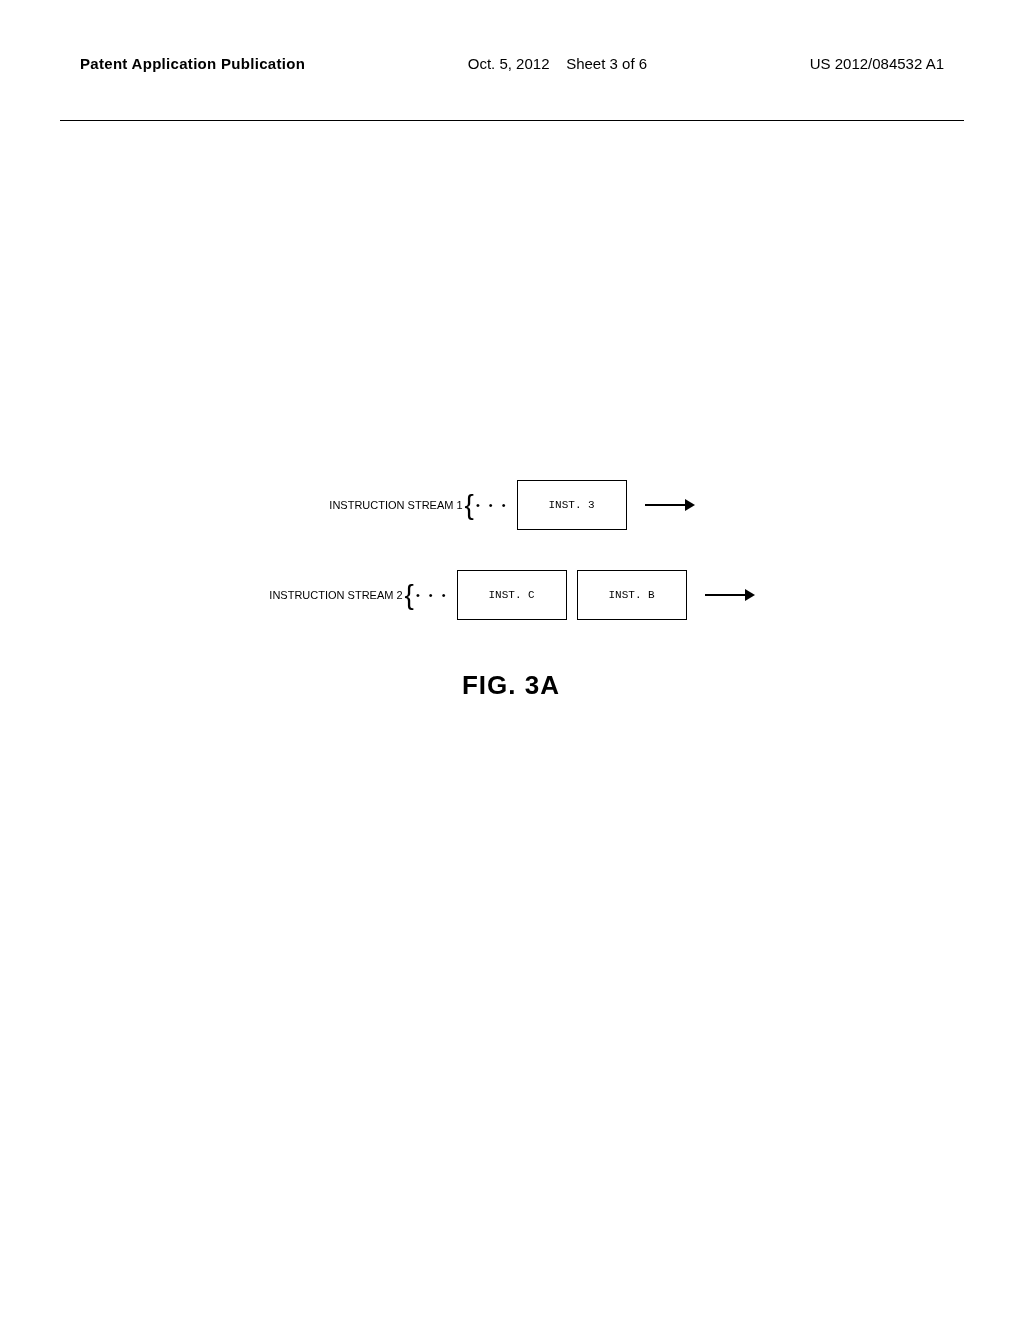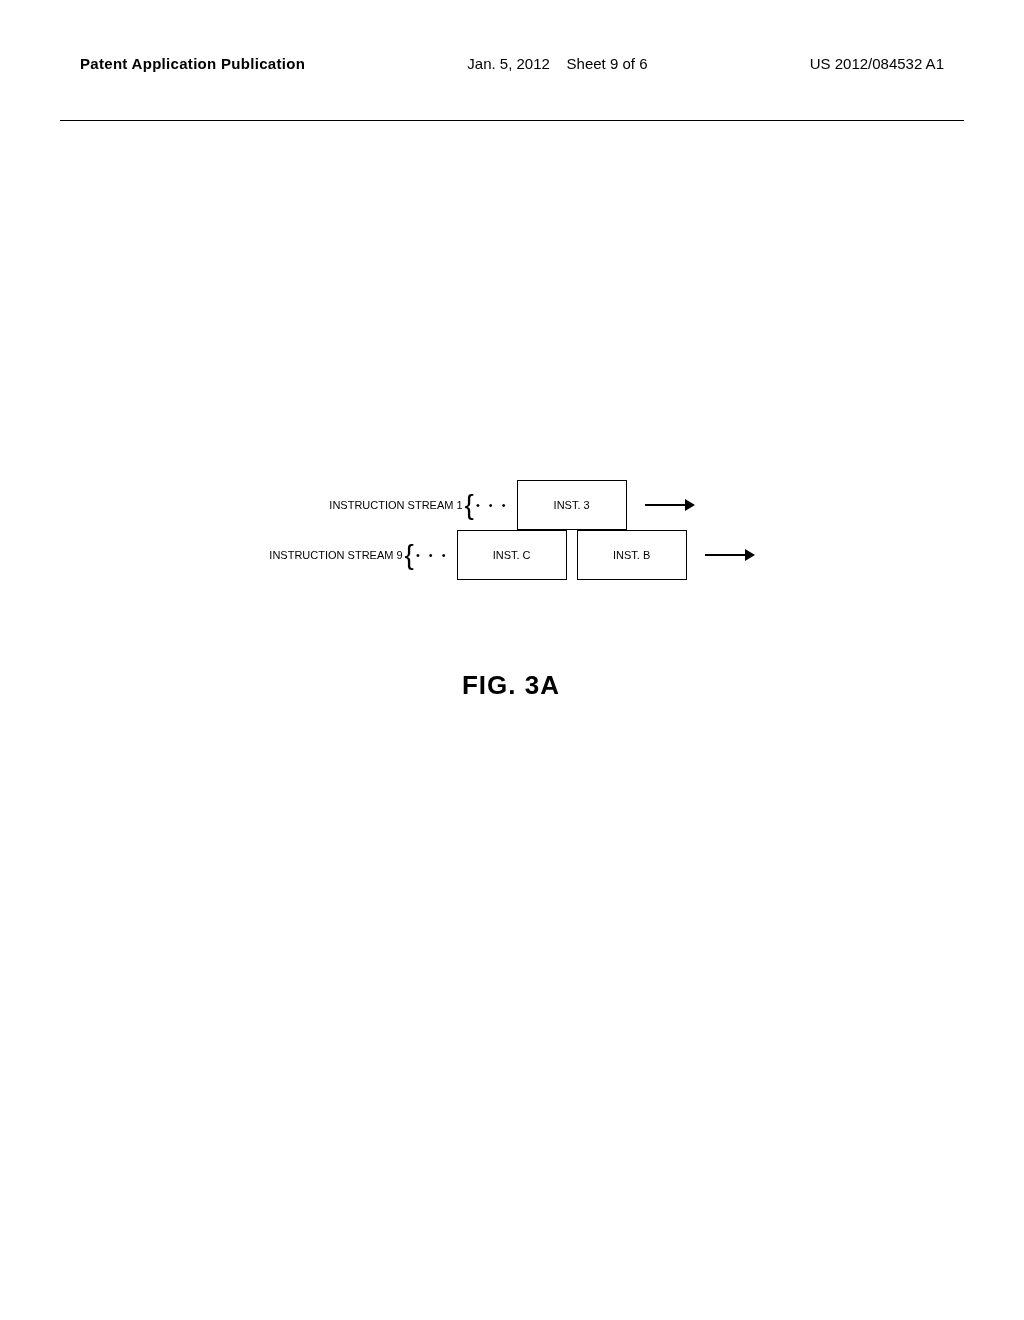--- a/index.html
+++ b/index.html
@@ -63,20 +63,21 @@
 
     
     .diagram-area {
       position: absolute;
       top: 480px;
       left: 0;
       right: 0;
       display: flex;
       flex-direction: column;
       align-items: center;
+      gap: 40px;
     }
 
     .stream-row {
       display: flex;
       align-items: center;
       gap: 0;
     }
 
     .stream-label {
       font-size: 11px;
@@ -109,21 +110,21 @@
 
     
     .inst-box {
       width: 110px;
       height: 50px;
       border: 1.5px solid #000;
       display: flex;
       align-items: center;
       justify-content: center;
       font-size: 11px;
-      font-family: Liberation Sans, sans-serif;
+      font-family: Liberation Mono, monospace;
       background: #fff;
       margin-right: 10px;
     }
 
     
     .arrow {
       display: flex;
       align-items: center;
       margin-left: 8px;
     }
@@ -156,22 +157,22 @@
     }
   </style>
 </head>
 <body>
 
 <div class="page">
 
   <div class="header">
     <span class="header-left">Patent Application Publication</span>
     <span class="header-center">
-      <span>Jan. 5, 2012</span>&nbsp;&nbsp;&nbsp;
-      <span>Sheet 9 of 6</span>
+      <span>Oct. 5, 2012</span>&nbsp;&nbsp;&nbsp;
+      <span>Sheet 3 of 6</span>
     </span>
     <span class="header-right">US 2012/084532 A1</span>
   </div>
 
   <div class="header-line"></div>
 
   <div class="diagram-area">
 
     <div class="stream-row">
       <span class="stream-label">INSTRUCTION STREAM 1</span>
@@ -182,21 +183,21 @@
       <div class="inst-box">
         <span>INST. 3</span>
       </div>
       <div class="arrow">
         <div class="arrow-line"></div>
         <div class="arrow-head"></div>
       </div>
     </div>
 
     <div class="stream-row">
-      <span class="stream-label">INSTRUCTION STREAM 9</span>
+      <span class="stream-label">INSTRUCTION STREAM 2</span>
       <div class="brace-dots">
         <span class="brace">{</span>
         <span class="dots">• • •</span>
       </div>
       <div class="inst-box">
         <span>INST. C</span>
       </div>
       <div class="inst-box">
         <span>INST. B</span>
       </div>

